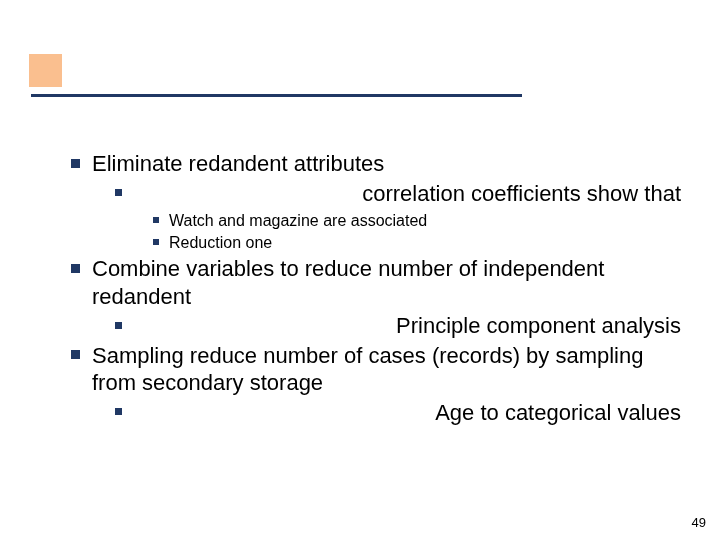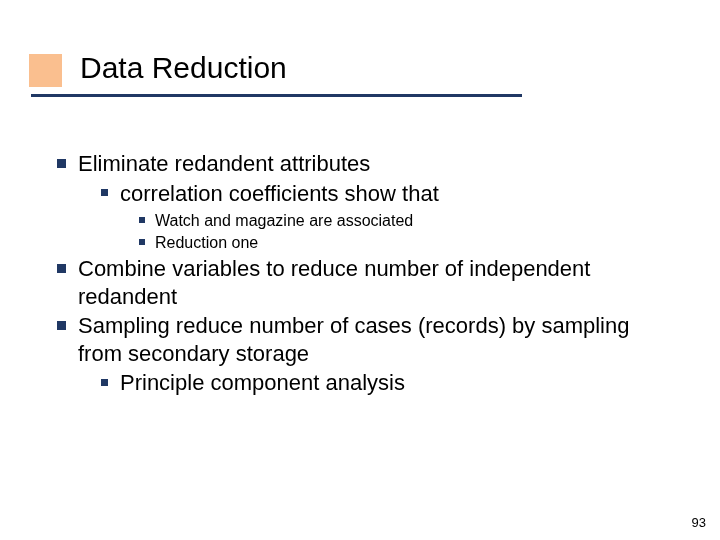--- a/index.html
+++ b/index.html
@@ -38,21 +38,21 @@
   .title {
     position: absolute;
     left: 80px;
     top: 51px;
     font-size: 30px;
     font-family: Verdana, Geneva, sans-serif;
     color: #000;
   }
   .content {
     position: absolute;
-    left: 57px;
+    left: 71px;
     top: 150px;
     width: 610px;
     font-size: 22px;
     line-height: 1.25;
   }
   .bullet-sq {
     display: inline-block;
     width: 9px;
     height: 9px;
     background: #203864;
@@ -85,39 +85,38 @@
     display: flex;
     align-items: flex-start;
   }
   .row .bull {
     flex: 0 0 auto;
   }
   .row .txt {
     flex: 1 1 auto;
   }
   .l1-row { margin-left: 0;   margin-bottom: 2px; }
-  .l2-row { margin-left: 44px; margin-bottom: 2px; }
+  .l2-row { margin-left: 44px; margin-bottom: 2px; text-align: right; }
   .l3-row { margin-left: 82px; margin-bottom: 2px; font-size: 16px; }
   .l3-block { margin-top: 4px; }
   .page-num {
     position: absolute;
     right: 14px;
     bottom: 10px;
     font-size: 13px;
     color: #000;
   }
 </style>
 </head>
 <body>
 
 <div class="slide">
 
   <div class="accent-square"></div>
   <div class="title-underline"></div>
-  <div class="title">Data Reduction</div>
 
   <div class="content">
 
     <div class="row l1-row">
       <span class="bull"><span class="bullet-sq"></span></span>
       <span class="txt">Eliminate redandent attributes</span>
     </div>
 
     <div class="row l2-row">
       <span class="bull"><span class="bullet-sq-l2"></span></span>
@@ -133,29 +132,33 @@
         <span class="bull"><span class="bullet-sq-l3"></span></span>
         <span class="txt">Reduction one</span>
       </div>
     </div>
 
     <div class="row l1-row">
       <span class="bull"><span class="bullet-sq"></span></span>
       <span class="txt">Combine variables to reduce number of independent redandent</span>
     </div>
 
+    <div class="row l2-row">
+      <span class="bull"><span class="bullet-sq-l2"></span></span>
+      <span class="txt">Principle component analysis</span>
+    </div>
+
     <div class="row l1-row">
       <span class="bull"><span class="bullet-sq"></span></span>
       <span class="txt">Sampling reduce number of cases (records) by sampling from secondary storage</span>
     </div>
 
+
     <div class="row l2-row">
       <span class="bull"><span class="bullet-sq-l2"></span></span>
-      <span class="txt">Principle component analysis</span>
+      <span class="txt">Age to categorical values</span>
     </div>
-
-
 
   </div>
 
-  <div class="page-num">93</div>
+  <div class="page-num">49</div>
 
 </div>
 
 </body></html>

